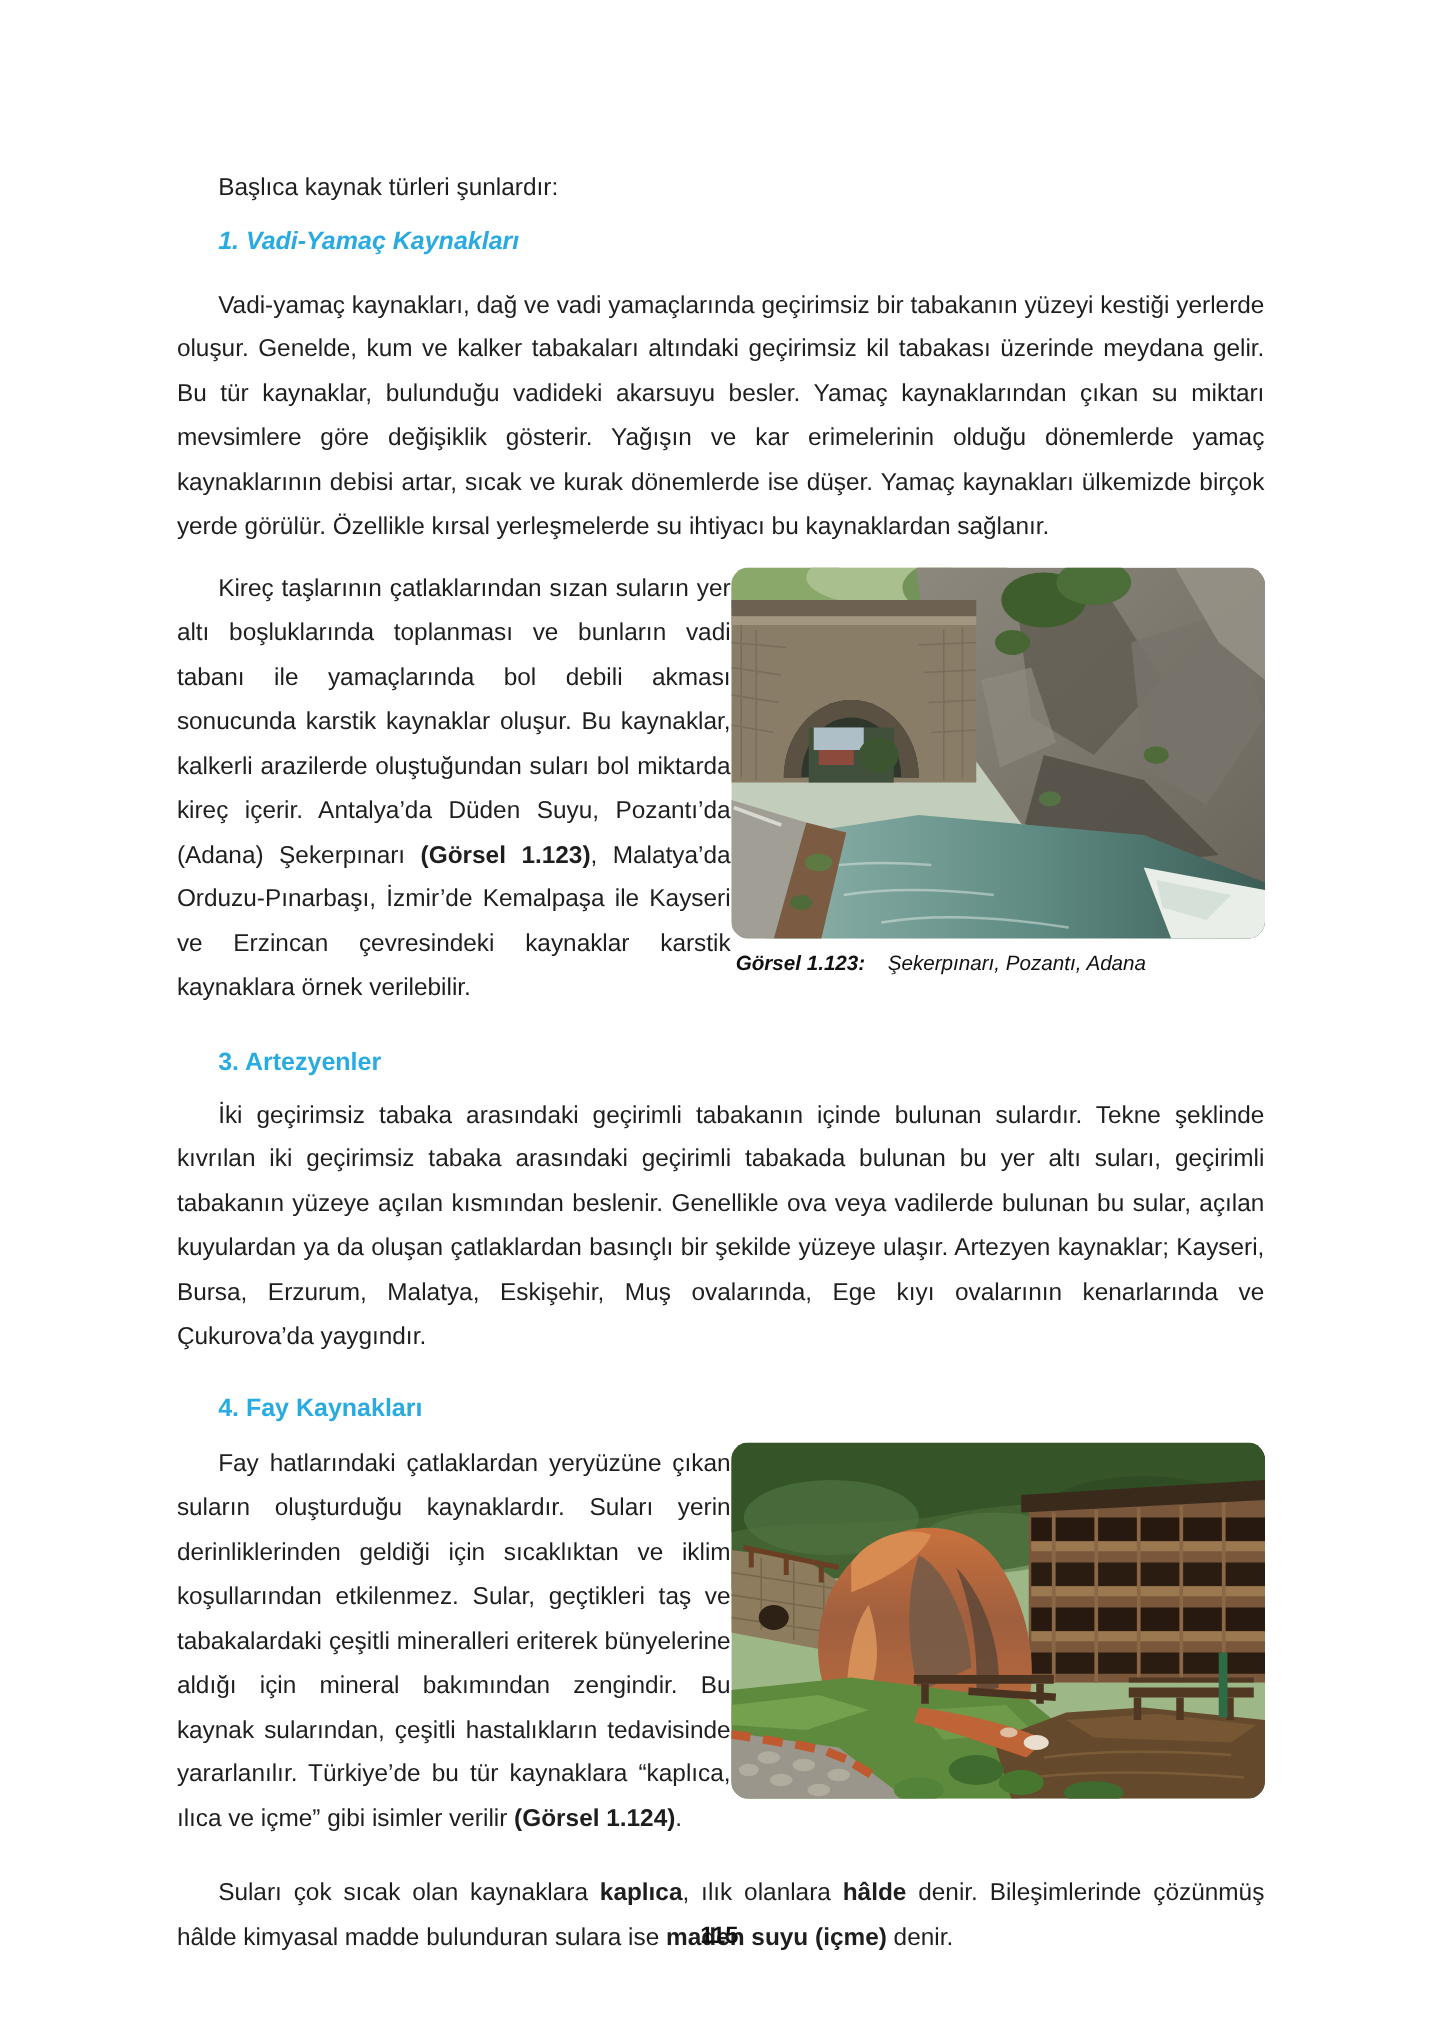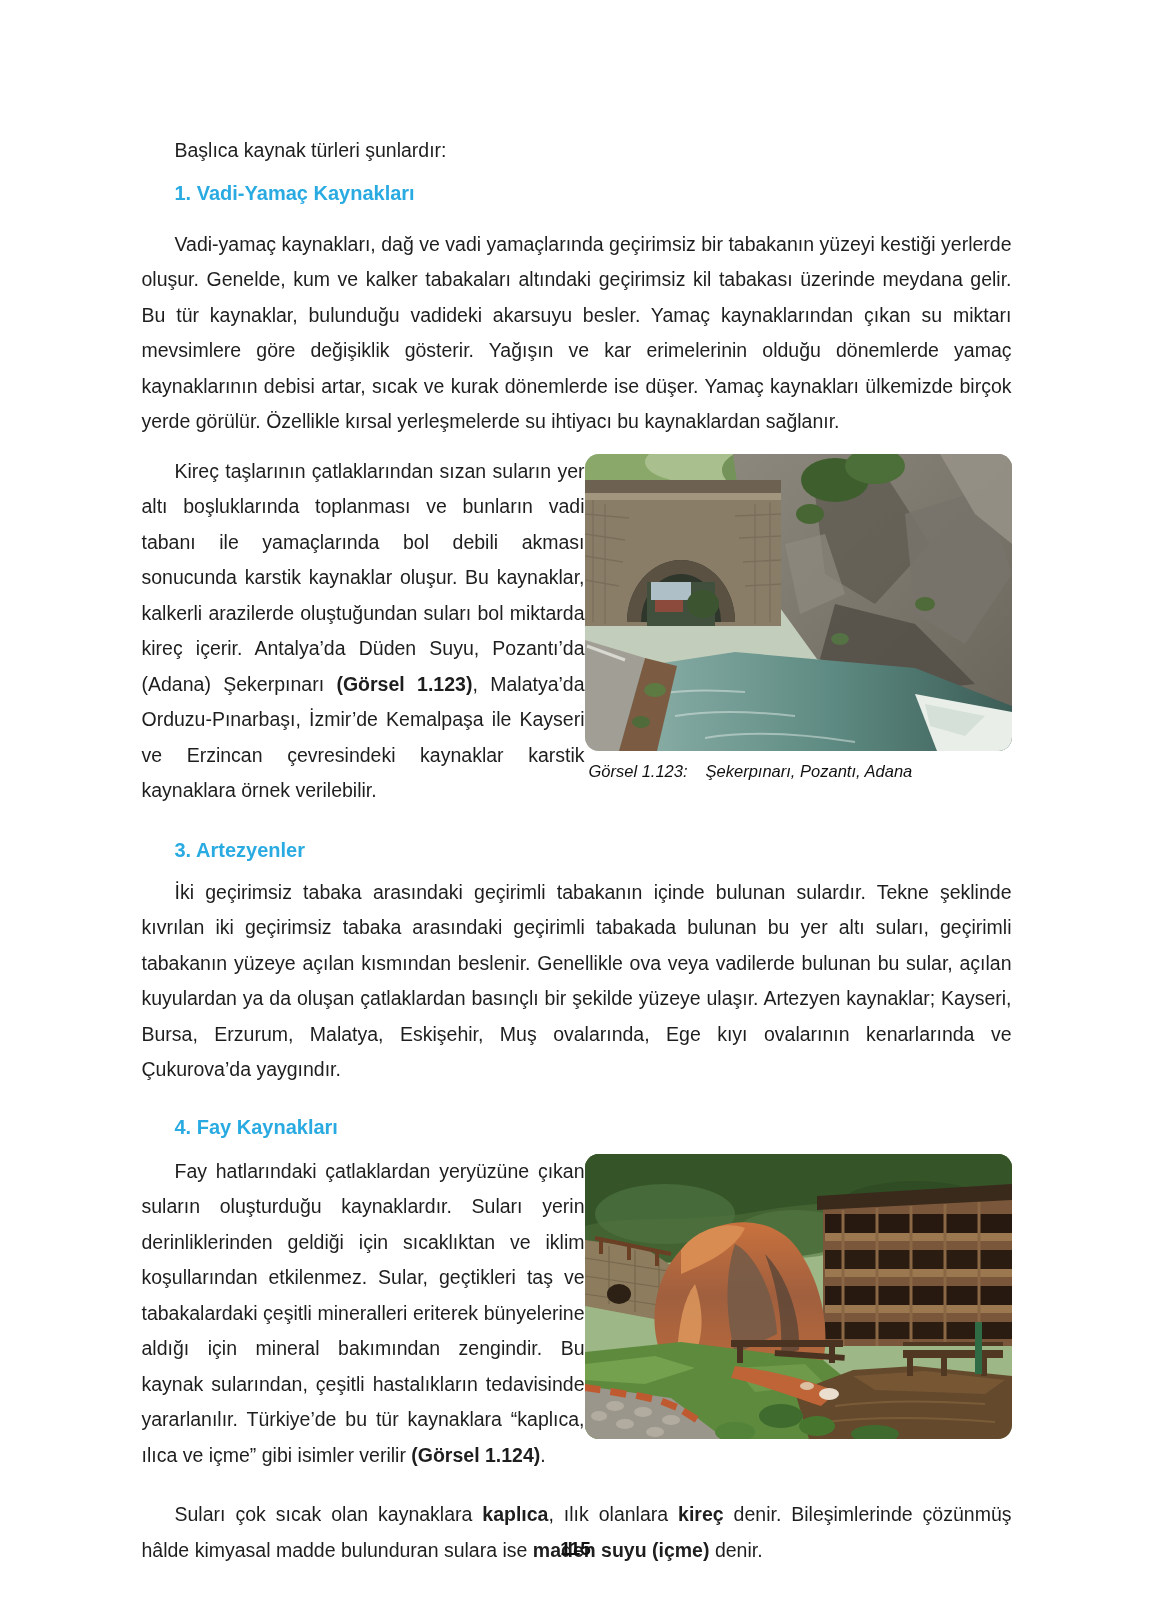--- a/index.html
+++ b/index.html
@@ -23,21 +23,21 @@
   }
   .b { font-weight:bold; }
   h3.sec {
     font-size:20px;
     font-weight:bold;
     color:#29abe2;
     margin-left:33px;
     line-height:25px;
   }
   .mt-intro { margin-bottom:12px; }
-  .h1m { margin-top:0; }
+  .h1m { margin-top:0;font-style:italic; }
   .p1m { margin-top:21px; }
   .h2m { margin-top:26px; }
   .h3m { margin-top:29px; }
   .h4m { margin-top:27px; }
   .p3m { margin-top:12px; }
   .closem { margin-top:24px; }
   .two-col {
     display:flex;
     margin-top:14px;
   }
@@ -52,21 +52,21 @@
     line-height:0;
   }
   figcaption {
     margin-top:9px;
     font-size:16.5px;
     font-style:italic;
     color:#111;
     line-height:22px;
     padding-left:4px;
   }
-  figcaption .cap-label { font-weight:normal; }
+  figcaption .cap-label { font-weight:bold; }
   figcaption .cap-text { margin-left:18px; }
   .page-number {
     position:absolute;
     left:0; right:0;
     top:1538px;
     text-align:center;
     font-size:19px;
     font-weight:bold;
     color:#111;
   }
@@ -289,17 +289,17 @@
 
           <ellipse cx="196" cy="262" rx="22" ry="12" fill="#3f6b2e"></ellipse>
           <ellipse cx="232" cy="272" rx="18" ry="10" fill="#47762f"></ellipse>
           <ellipse cx="150" cy="278" rx="20" ry="10" fill="#528339"></ellipse>
           <ellipse cx="290" cy="280" rx="24" ry="9" fill="#3f6b2e"></ellipse>
         </svg>
       </span>
     </figure>
   </div>
 
-  <p class="body closem"><span>Suları çok sıcak olan kaynaklara </span><span class="b">kaplıca</span><span>, ılık olanlara </span><span class="b">kireç</span><span> denir. Bileşimlerinde çözünmüş hâlde kimyasal madde bulunduran sulara ise </span><span class="b">maden suyu (içme)</span><span> denir.</span></p>
+  <p class="body closem"><span>Suları çok sıcak olan kaynaklara </span><span class="b">kaplıca</span><span>, ılık olanlara </span><span class="b">hâlde</span><span> denir. Bileşimlerinde çözünmüş hâlde kimyasal madde bulunduran sulara ise </span><span class="b">maden suyu (içme)</span><span> denir.</span></p>
 
   <div class="page-number">115</div>
 
 </div>
 
 </body></html>

